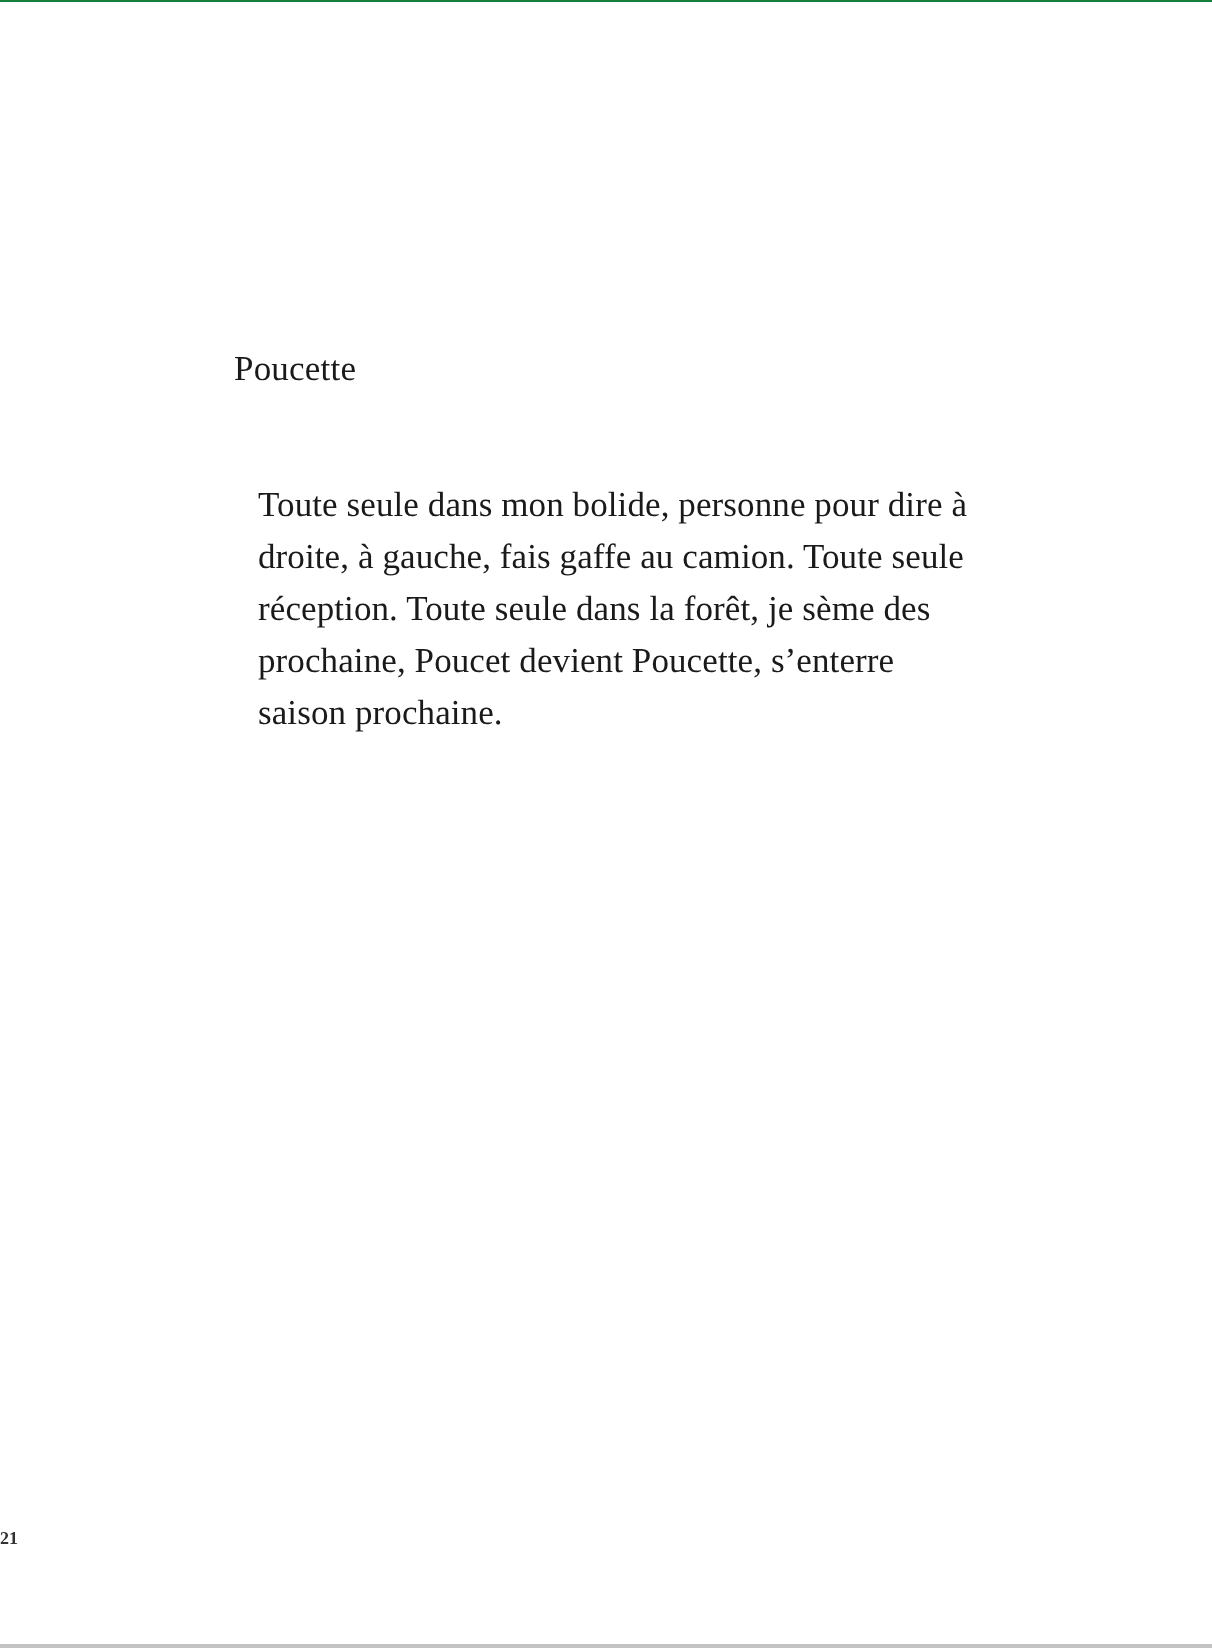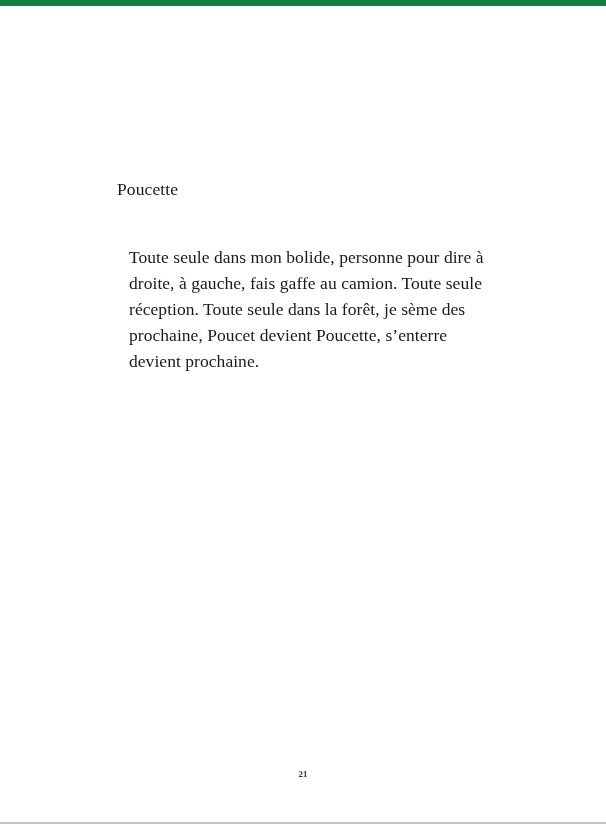--- a/index.html
+++ b/index.html
@@ -15,21 +15,21 @@
       font-family: "Liberation Serif", "DejaVu Serif", serif;
       color: #1a1a1a;
     }
     .page {
       position: absolute;
       left: 0; top: 0;
       width: 606px;
       height: 824px;
       background: #ffffff;
       box-sizing: border-box;
-      border-top: 6px solid #15803d;
+      border-top: 1px solid #15803d;
       border-bottom: 2px solid #c4c4c4;
     }
     .title {
       position: absolute;
       left: 117px;
       top: 171px;
       font-size: 17.5px;
       line-height: 24px;
       margin: 0;
       font-weight: normal;
@@ -47,35 +47,35 @@
     }
     .body-text .line {
       display: block;
       white-space: nowrap;
     }
     .folio {
       position: absolute;
       left: 0;
       width: 606px;
       top: 762px;
-      text-align: center;
+      text-align: left;
       font-size: 9px;
       font-weight: bold;
       color: #333333;
       line-height: 12px;
     }
   </style>
 </head>
 <body>
 
 <div class="page">
   <h2 class="title">Poucette</h2>
 
   <p class="body-text">
     <span class="line">Toute seule dans mon bolide, personne pour dire à</span>
     <span class="line">droite, à gauche, fais gaffe au camion. Toute seule</span>
     <span class="line">réception. Toute seule dans la forêt, je sème des</span>
     <span class="line">prochaine, Poucet devient Poucette, s’enterre</span>
-    <span class="line">devient prochaine.</span>
+    <span class="line">saison prochaine.</span>
   </p>
 
   <div class="folio">21</div>
 </div>
 
 </body></html>

